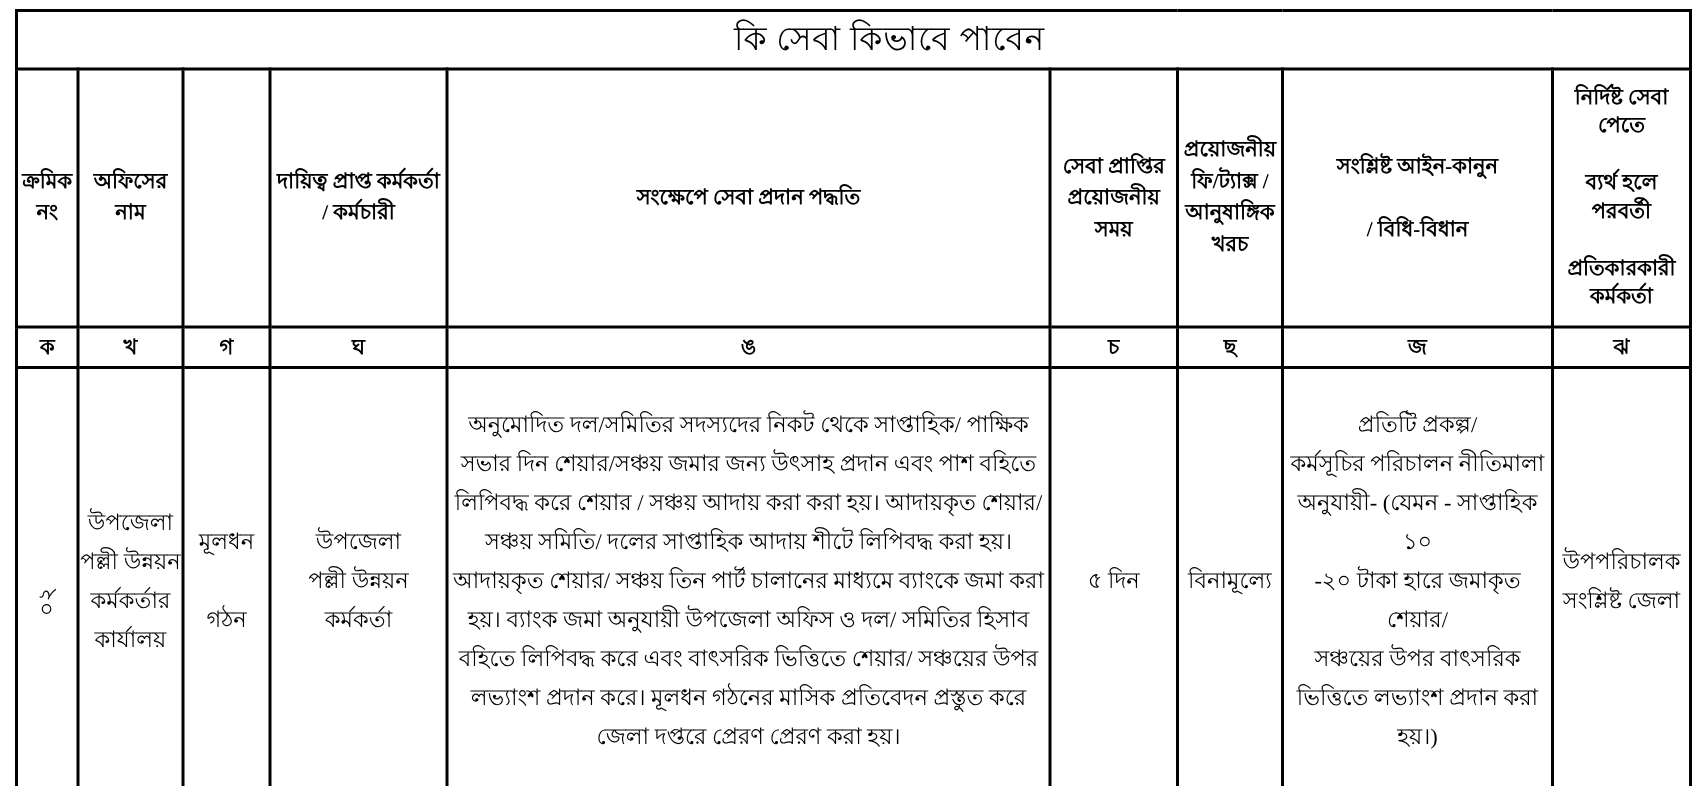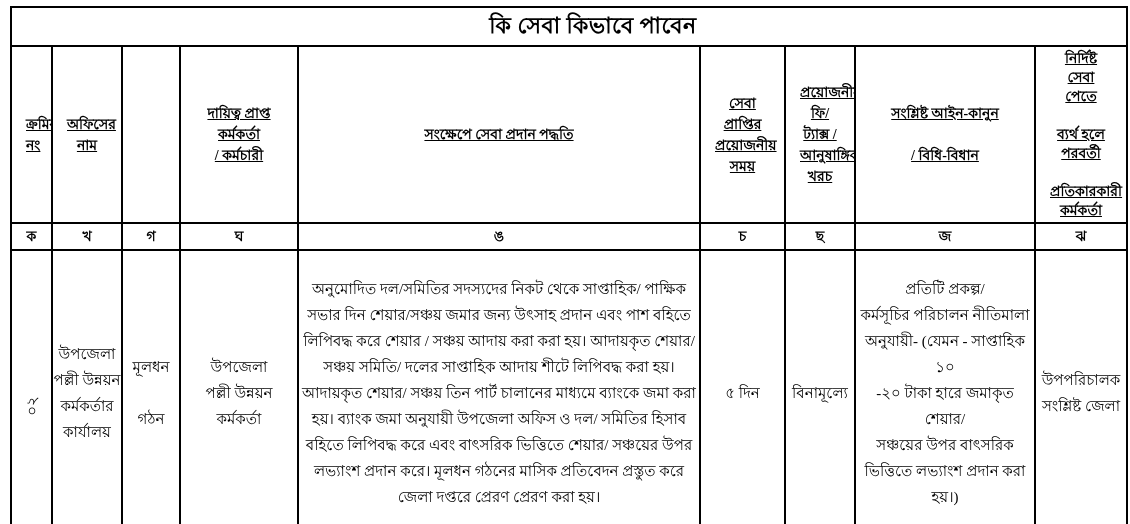--- a/index.html
+++ b/index.html
@@ -27,32 +27,31 @@
   .service-table td, .service-table th {
     border: 2px solid #000000;
     padding: 0;
     vertical-align: middle;
     text-align: center;
     overflow: hidden;
   }
   .title-row td {
     height: 30px;
     font-size: 22px;
-    font-weight: bold;
+    font-weight: normal;
     letter-spacing: 0.5px;
     padding-left: 48px;
   }
   .header-row th {
     height: 166px;
     font-size: 14px;
     font-weight: bold;
     line-height: 21px;
     white-space: pre-line;
-    padding: 2px 14px;
-    text-decoration: underline;
+    padding: 2px 1px;
   }
   .header-row th.hdr-remedy {
     line-height: 19px;
   }
   .letter-row td {
     height: 25px;
     font-size: 14px;
     font-weight: bold;
   }
   .data-row td {

